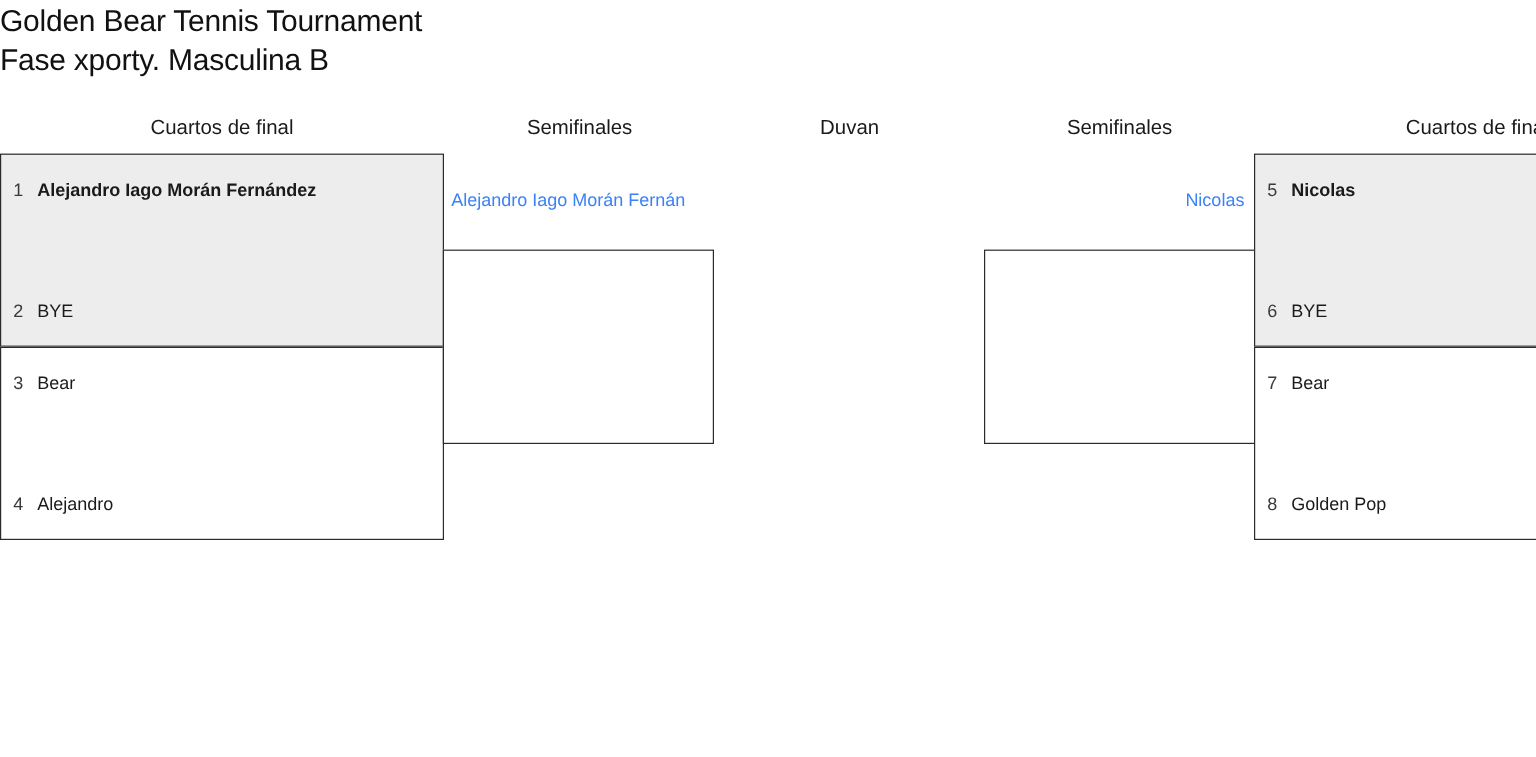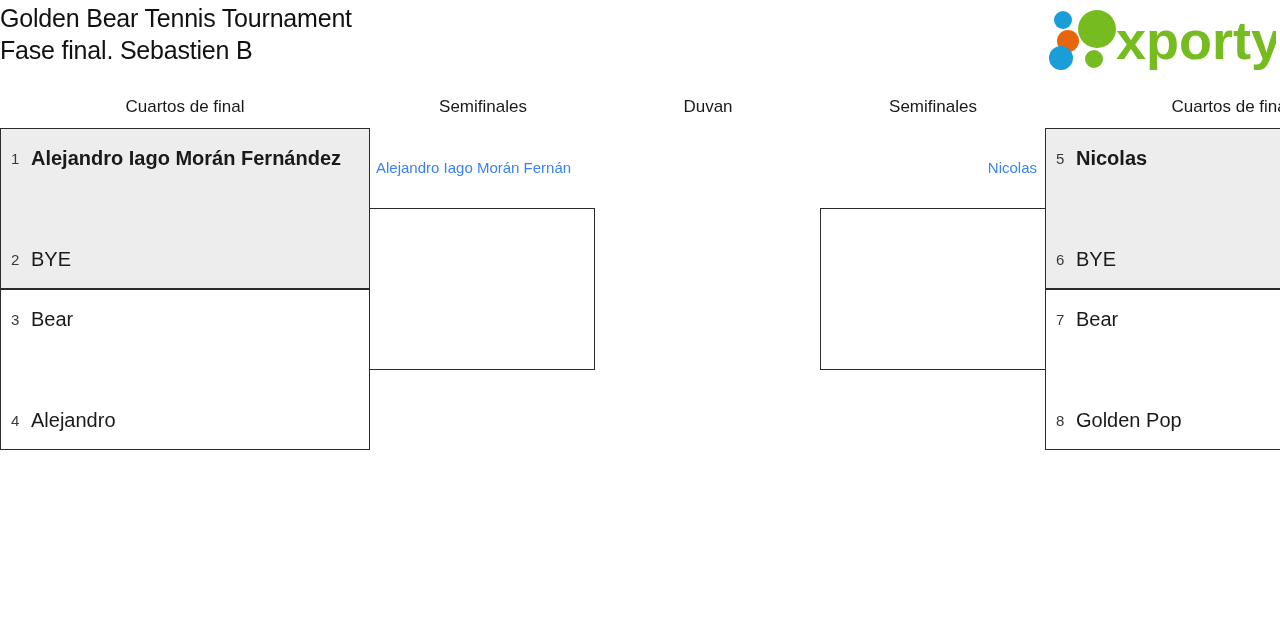--- a/index.html
+++ b/index.html
@@ -94,21 +94,21 @@
   .slot.bottom { bottom: 16px; }
 
   .seed {
     display: inline-block;
     min-width: 14px;
     margin-right: 6px;
     color: #3a3a3a;
     font-weight: 400;
     font-size: 15px;
   }
-  .pname { font-size: 20px; color: #1a1a1a; }
+  .pname { font-size: 15px; color: #1a1a1a; }
   .pname.winner { font-weight: 700; }
 
   
   .match-box.right .slot { padding: 0 10px; }
 
   
   .advance-label {
     position: absolute;
     font-size: 15px;
     color: #3b82f6;
@@ -126,35 +126,23 @@
     background: #ffffff;
   }
 </style>
 </head>
 <body>
 
 <div class="header">
 
   <div class="title-block">
     <span class="title-line">Golden Bear Tennis Tournament</span>
-    <span class="title-line">Fase final. Sebastien B</span>
-  </div>
-
-  <div class="logo">
-    <svg width="232" height="66" viewBox="0 0 232 66" xmlns="http://www.w3.org/2000/svg">
-
-      <circle cx="19" cy="16" r="9" fill="#1a9dd9"></circle>
-      <circle cx="24" cy="37" r="11" fill="#e8650d"></circle>
-      <circle cx="17" cy="54" r="12" fill="#1a9dd9"></circle>
-      <circle cx="53" cy="25" r="19" fill="#76bc21"></circle>
-      <circle cx="50" cy="55" r="9" fill="#76bc21"></circle>
-
-      <text x="72" y="55" font-family="Liberation Sans, sans-serif" font-size="54" font-weight="700" fill="#76bc21">xporty</text>
-    </svg>
-  </div>
+    <span class="title-line">Fase xporty. Masculina B</span>
+  </div>
+
 
 </div>
 
 <div class="round-headers">
   <div class="round-header" style="left:45px; width:280px;">Cuartos de final</div>
   <div class="round-header" style="left:343px; width:280px;">Semifinales</div>
   <div class="round-header" style="left:568px; width:280px;">Duvan</div>
   <div class="round-header" style="left:793px; width:280px;">Semifinales</div>
   <div class="round-header" style="left:1091px; width:280px;">Cuartos de final</div>
 </div>

